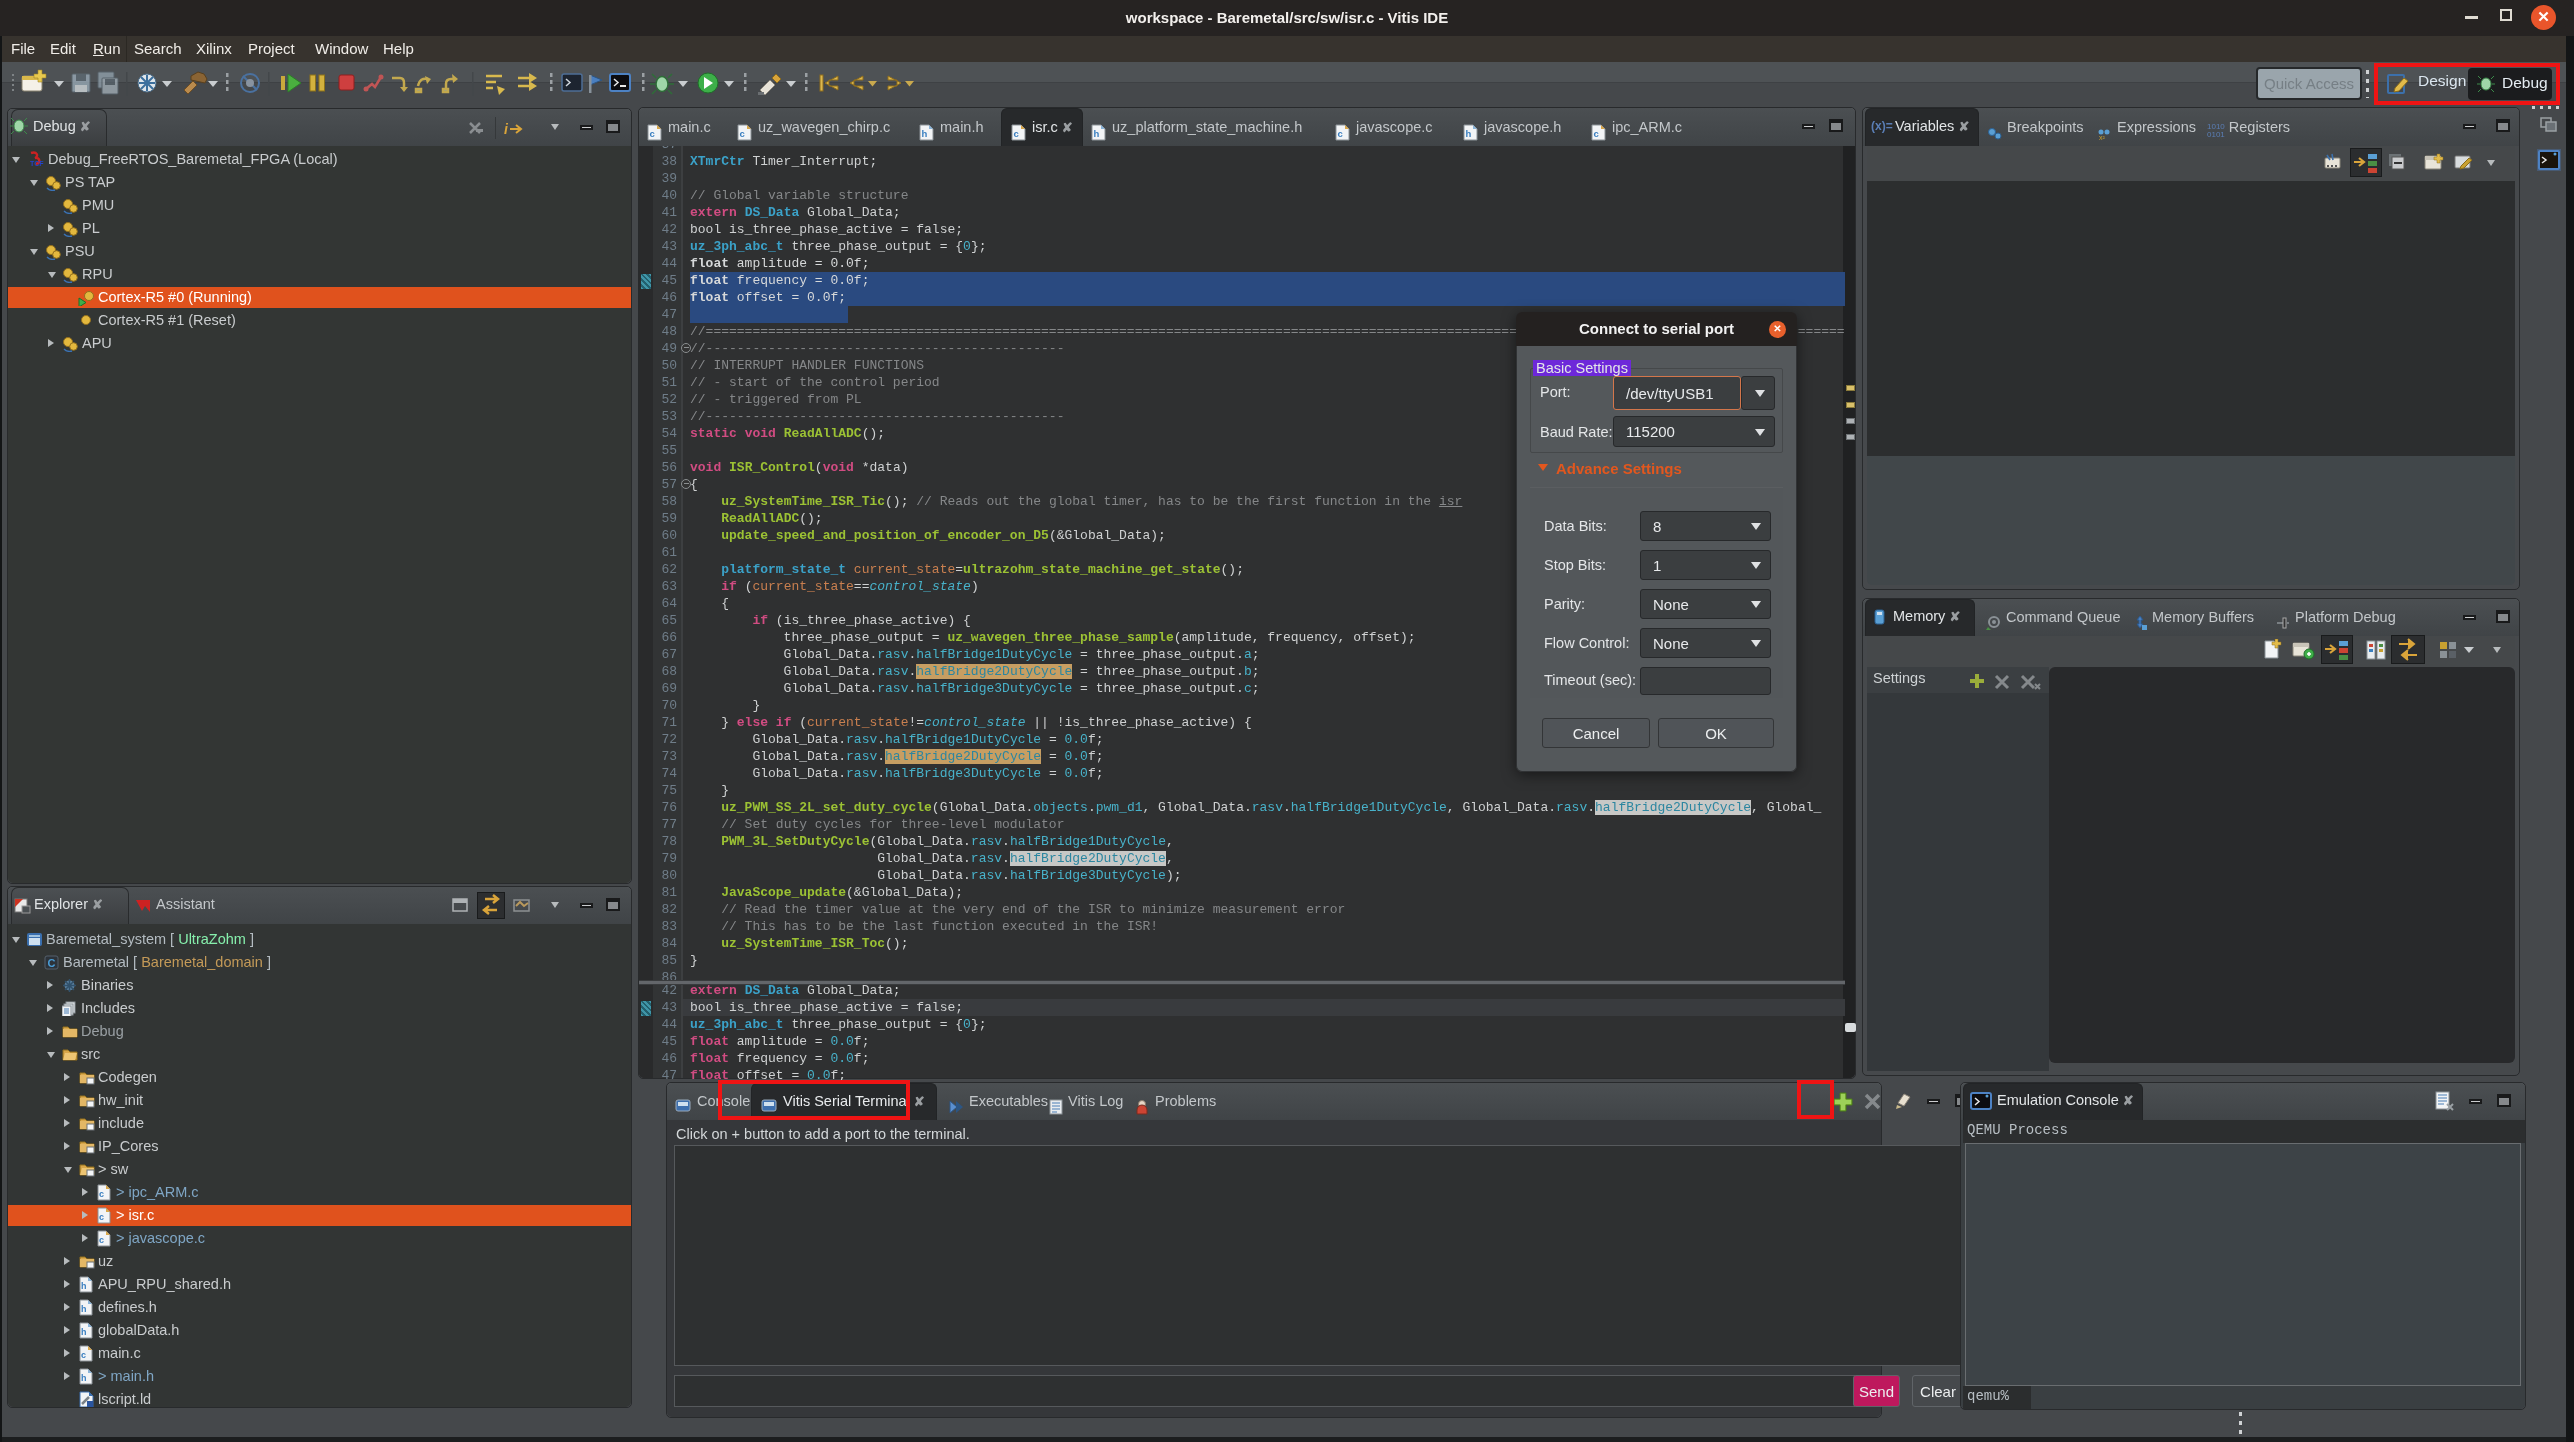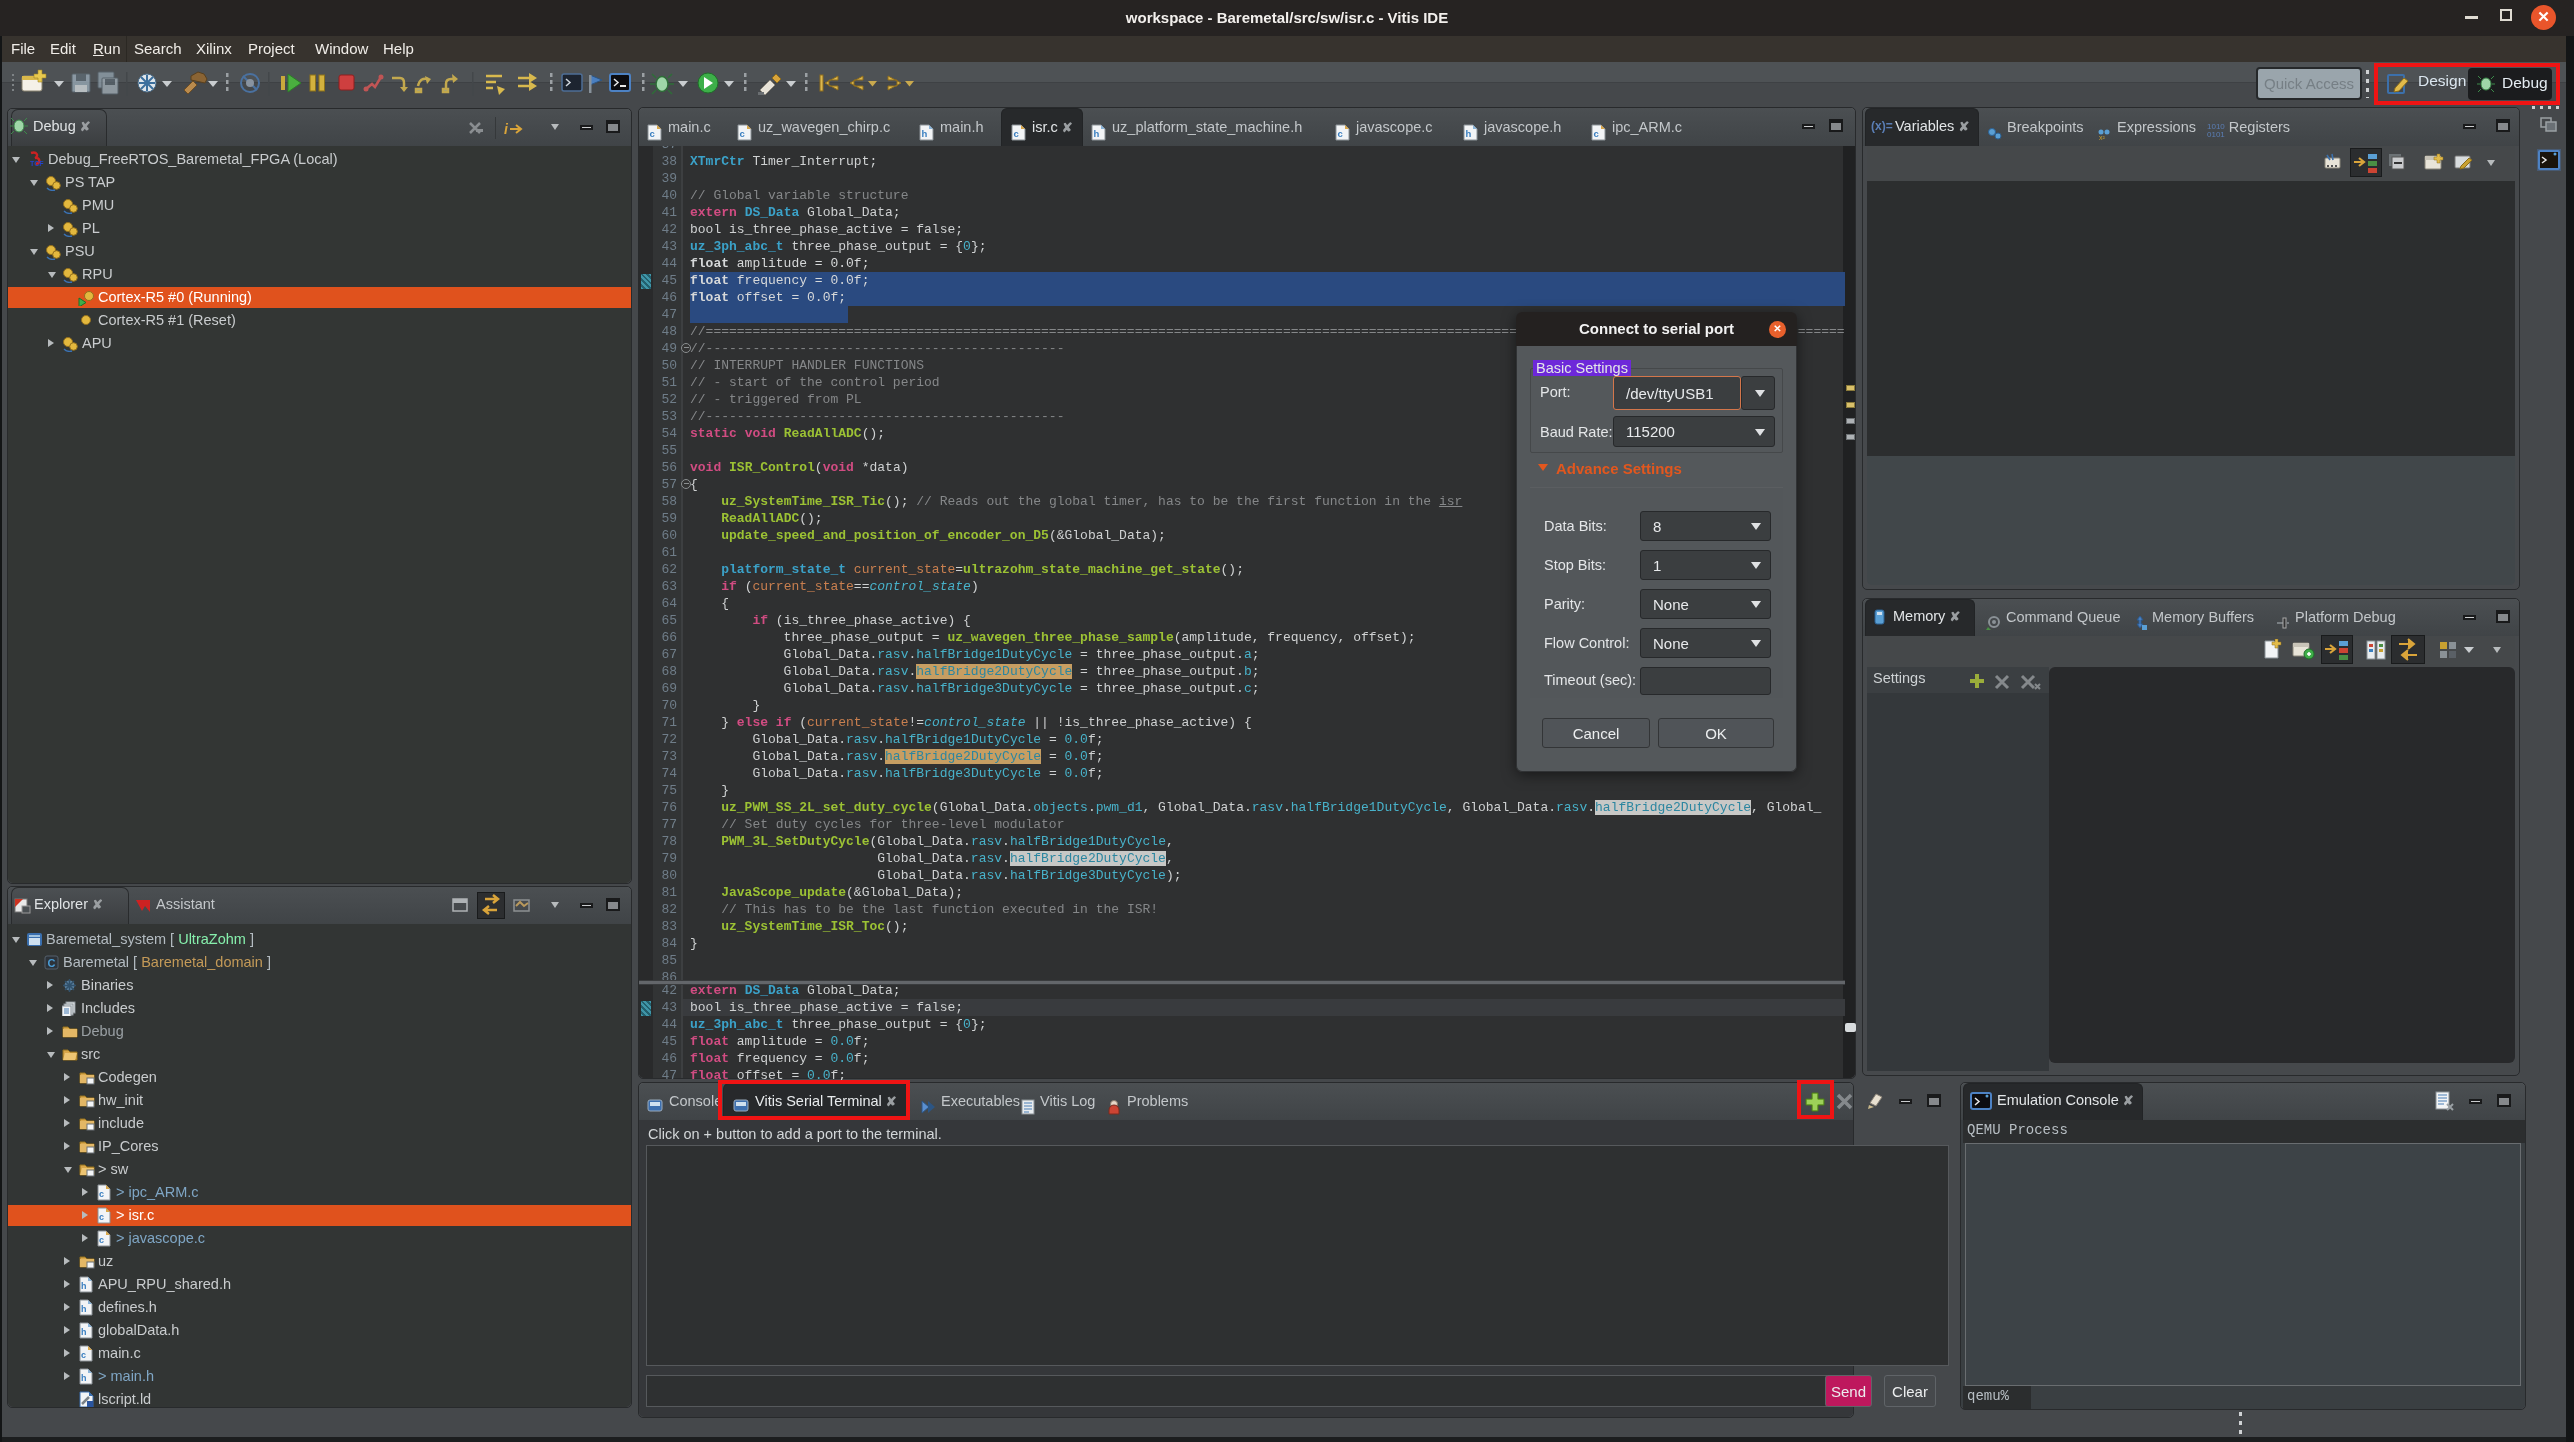--- a/index.html
+++ b/index.html
@@ -653,20 +653,21 @@
 <div>        Global_Data.<span class="m">rasv</span>.<span class="m">halfBridge1DutyCycle</span> = <span class="n">0.0</span>f;</div>
 <div>        Global_Data.<span class="m">rasv</span>.<span class="h2x">halfBridge2DutyCycle</span> = <span class="n">0.0</span>f;</div>
 <div>        Global_Data.<span class="m">rasv</span>.<span class="m">halfBridge3DutyCycle</span> = <span class="n">0.0</span>f;</div>
 <div>    }</div>
 <div>    <span class="f">uz_PWM_SS_2L_set_duty_cycle</span>(Global_Data.<span class="m">objects</span>.<span class="m">pwm_d1</span>, Global_Data.<span class="m">rasv</span>.<span class="m">halfBridge1DutyCycle</span>, Global_Data.<span class="m">rasv</span>.<span class="h1x">halfBridge2DutyCycle</span>, Global_</div>
 <div>    <span class="c">// Set duty cycles for three-level modulator</span></div>
 <div>    <span class="f">PWM_3L_SetDutyCycle</span>(Global_Data.<span class="m">rasv</span>.<span class="m">halfBridge1DutyCycle</span>,</div>
 <div>                        Global_Data.<span class="m">rasv</span>.<span class="h1x">halfBridge2DutyCycle</span>,</div>
 <div>                        Global_Data.<span class="m">rasv</span>.<span class="m">halfBridge3DutyCycle</span>);</div>
 <div>    <span class="f">JavaScope_update</span>(&amp;Global_Data);</div>
+<div>    <span class="c">// Read the timer value at the very end of the ISR to minimize measurement error</span></div>
 <div>    <span class="c">// This has to be the last function executed in the ISR!</span></div>
 <div>    <span class="f">uz_SystemTime_ISR_Toc</span>();</div>
 <div>}</div>
      </div>
      <div class="a" style="left:42px;top:196.5px;width:10px;height:10px;border:1.3px solid #8a8e90;border-radius:50%;background:#333">
           <div style="margin:3.2px 1.5px 0;height:1.5px;background:#8a8e90"></div>
         </div>
      <div class="a" style="left:42px;top:332.5px;width:10px;height:10px;border:1.3px solid #8a8e90;border-radius:50%;background:#333">
           <div style="margin:3.2px 1.5px 0;height:1.5px;background:#8a8e90"></div>
         </div>
@@ -696,21 +697,21 @@
    </div>
 
    <div class="a" style="left:1207px;top:277px;width:9px;height:6px;background:#d9c06a;border:1px solid #8a7a3a"></div>
    <div class="a" style="left:1207px;top:294px;width:9px;height:6px;background:#d9c06a;border:1px solid #8a7a3a"></div>
    <div class="a" style="left:1207px;top:310px;width:9px;height:6px;background:#aeb2b5;border:1px solid #6d7174"></div>
    <div class="a" style="left:1207px;top:326px;width:9px;height:6px;background:#aeb2b5;border:1px solid #6d7174"></div>
    <div class="a" style="left:1206px;top:915px;width:11px;height:9px;background:#d8dcde;border-radius:2px"></div>
   </div>
 </div>
 
-<div class="pnl" id="consp" style="left:638px;top:1082px;width:1216px;height:336px">
+<div class="pnl" id="consp" style="left:666px;top:1082px;width:1216px;height:336px">
   <div class="tabrow"></div>
   <div class="a" style="left:0;top:37px;right:0;bottom:0;background:#35373a;border-radius:0 0 5px 5px"></div>
   <div id="consbody">
    <div class="a atab" style="left:84px;top:0;width:186px;height:37px"></div>
    <div class="tab" style="left:4px"><svg class="ico" style="margin:10px 0 0 4px" width="17" height="15">
           <rect x="1" y="1" width="14" height="11" rx="2" fill="#3d6fae" stroke="#9ab"></rect>
           <rect x="3" y="3" width="10" height="4" fill="#cfe0ef"></rect>
         </svg><span class="tx" style="margin-left:5px;line-height:37px">Console</span></div>
    <div class="tab" style="left:90px;color:#e8ebed"><svg class="ico" style="margin:10px 0 0 4px" width="17" height="15">
           <rect x="1" y="1" width="14" height="11" rx="2" fill="#3d6fae" stroke="#9ab"></rect>

